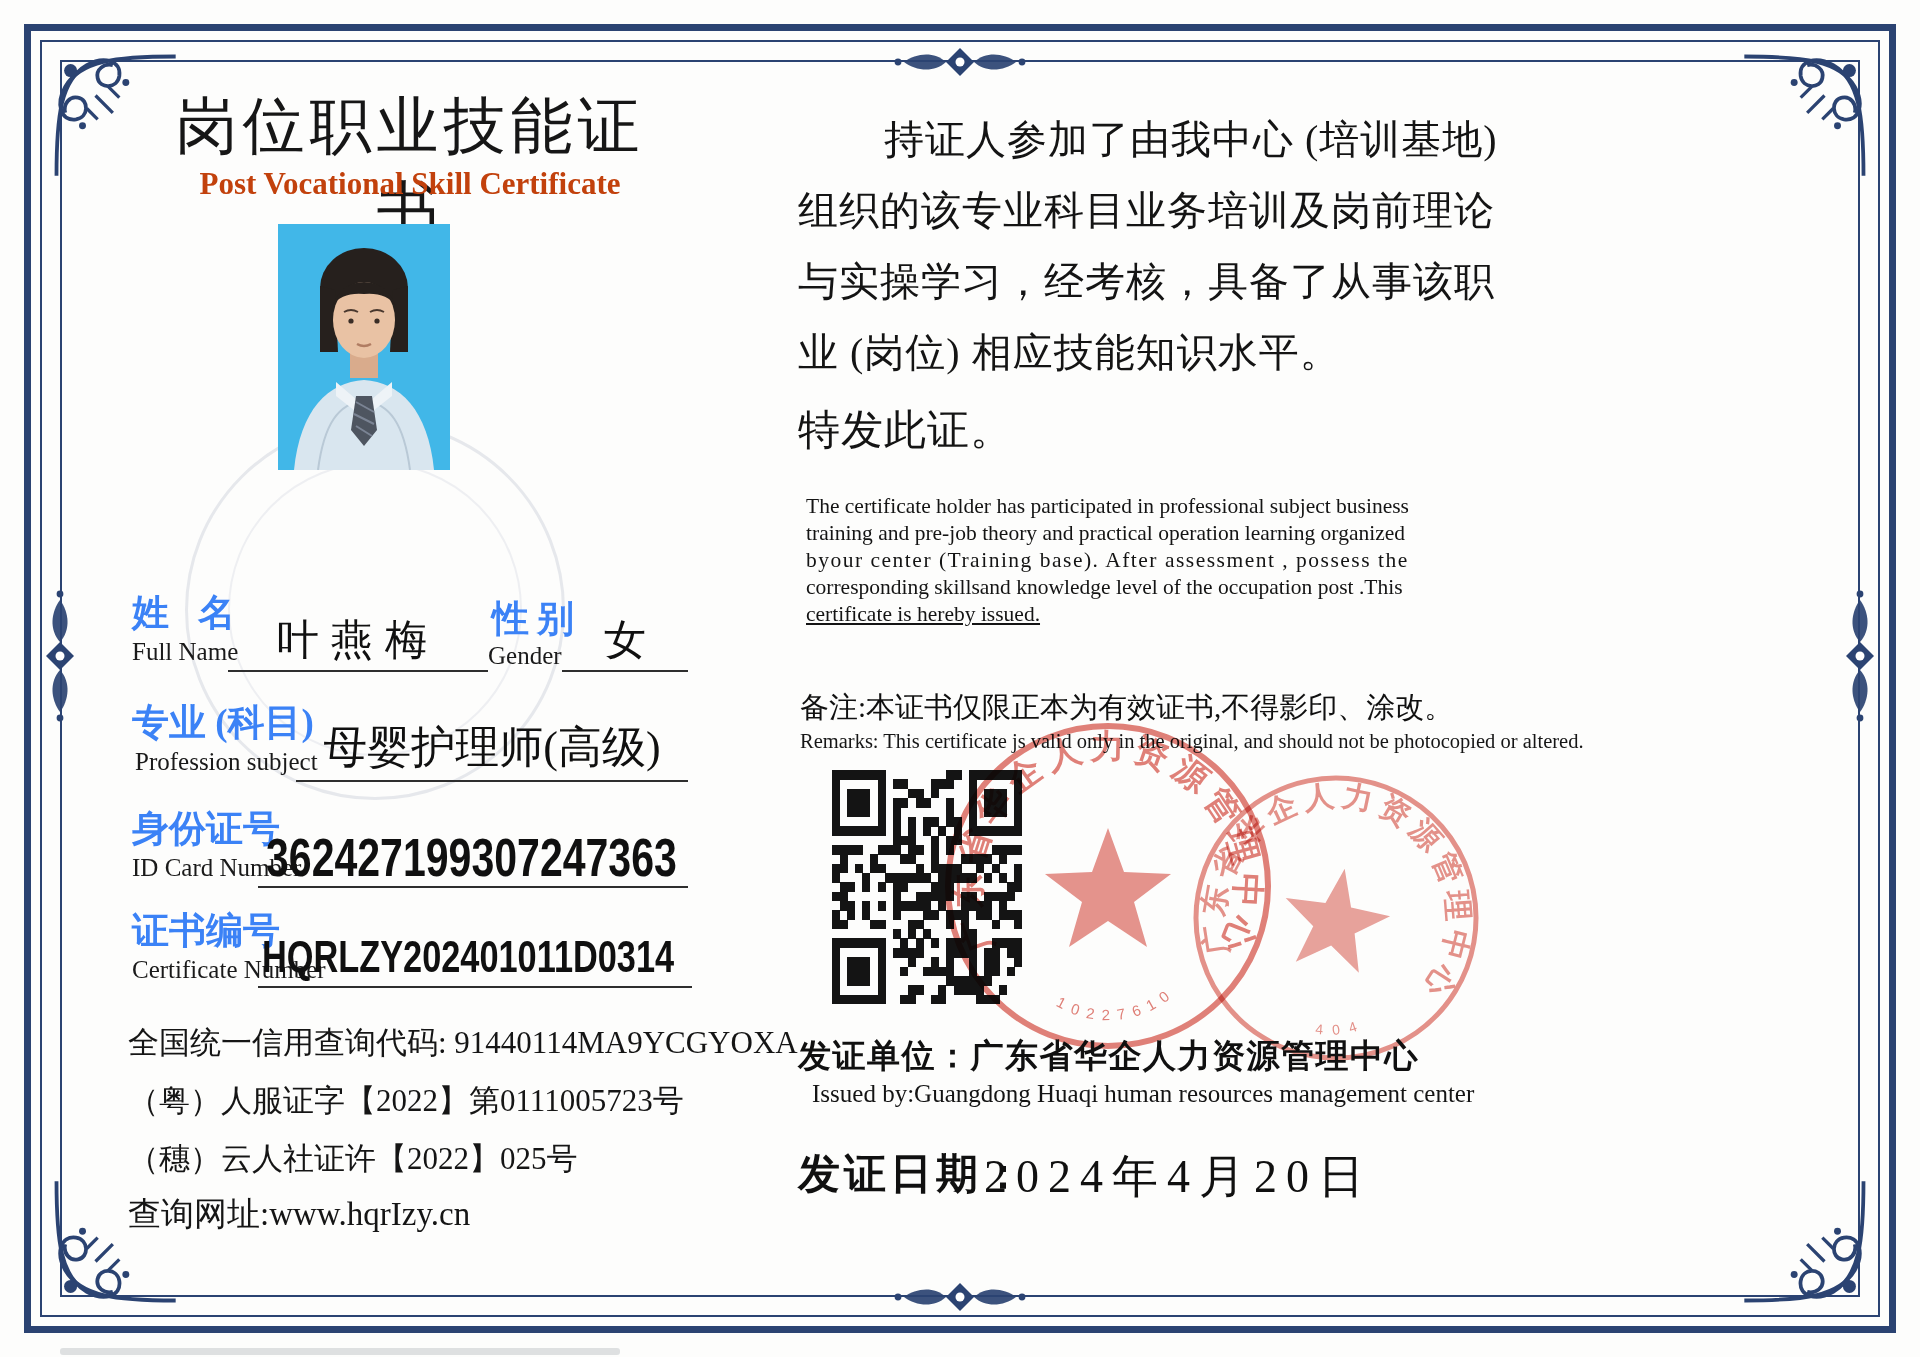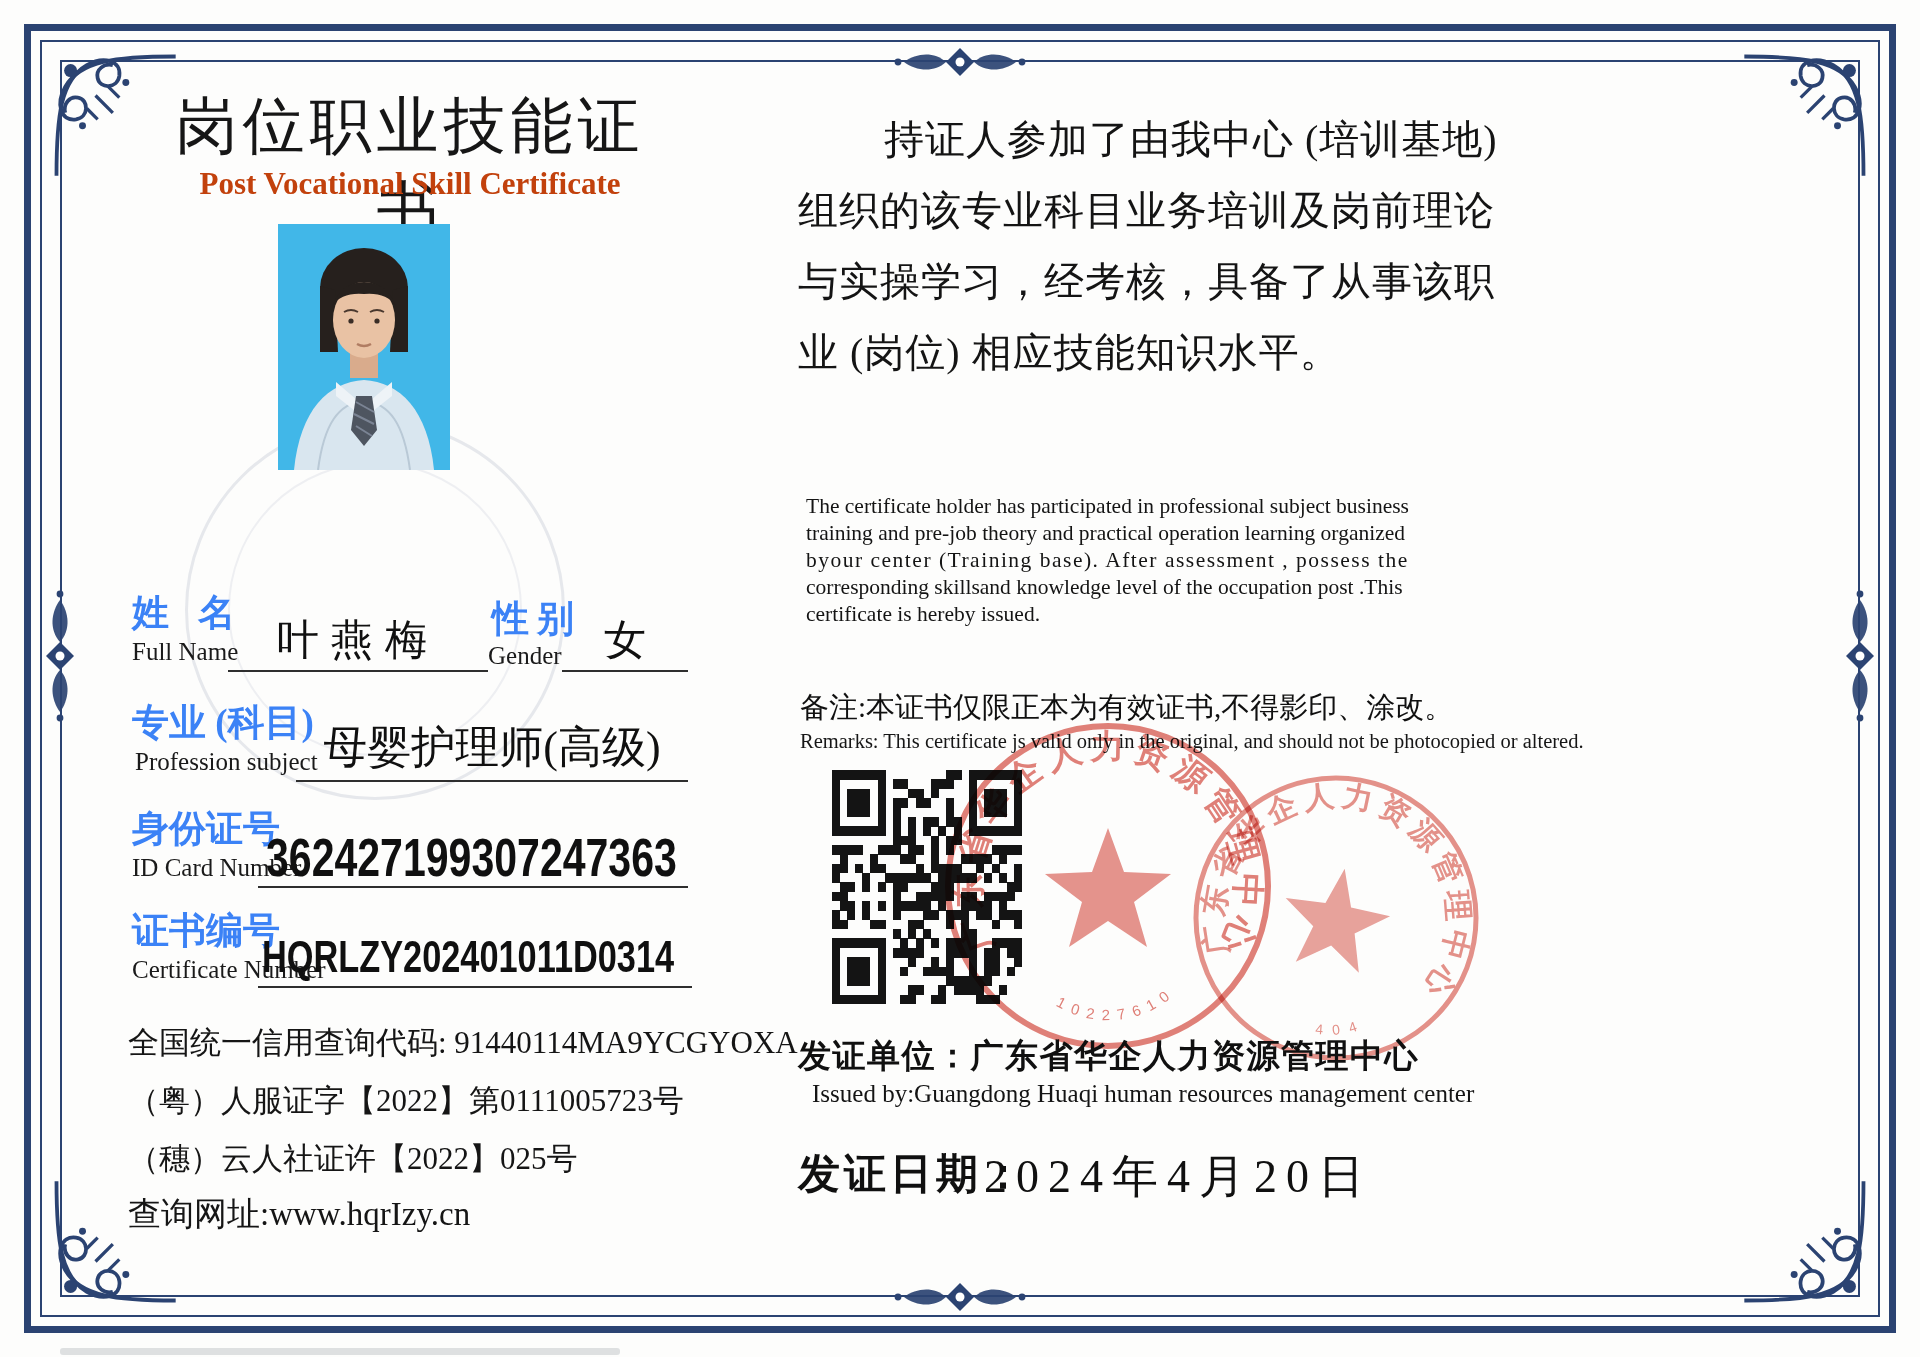--- a/index.html
+++ b/index.html
@@ -180,26 +180,27 @@
 
   <div class="foot-line" style="top:1022px;">全国统一信用查询代码:  91440114MA9YCGYOXA</div>
   <div class="foot-line" style="top:1080px;">（粤）人服证字【2022】第0111005723号</div>
   <div class="foot-line" style="top:1138px;">（穗）云人社证许【2022】025号</div>
   <div class="foot-line" style="top:1192px; font-size:33px;">查询网址:www.hqrIzy.cn</div>
 
   <div class="zh-line" style="left:798px; top:183px;">组织的该专业科目业务培训及岗前理论</div>
   <div class="zh-line" style="left:884px; top:112px;">持证人参加了由我中心 (培训基地)</div>
   <div class="zh-line" style="left:798px; top:254px;">与实操学习，经考核，具备了从事该职</div>
   <div class="zh-line" style="left:798px; top:325px;">业 (岗位) 相应技能知识水平。</div>
+  <div class="zh-line" style="left:798px; top:402px; font-size:42px;">特发此证。</div>
 
   <div class="en-line" style="top:494px;">The certificate holder has participated in professional subject business</div>
   <div class="en-line" style="top:521px;">training and pre-job theory and practical operation learning organized</div>
   <div class="en-line" style="top:548px; letter-spacing:1.5px;">byour center (Training base). After assessment , possess the</div>
   <div class="en-line" style="top:575px;">corresponding skillsand knowledge  level of the occupation post .This</div>
-  <div class="en-line" style="top:602px;">certificate is hereby issued.</div>
+  <div class="en-line" style="top:602px;text-decoration:underline;">certificate is hereby issued.</div>
 
   <div class="remark-zh">备注:本证书仅限正本为有效证书,不得影印、涂改。</div>
   <div class="remark-en">Remarks: This certificate js valid only in the original, and should not be photocopied or altered.</div>
 
   <div class="qr">
     <svg viewBox="0 0 25 25" preserveAspectRatio="none" shape-rendering="crispEdges">
         <rect x="0" y="0" width="1.04" height="1.04" fill="#141414"></rect>
         <rect x="1" y="0" width="1.04" height="1.04" fill="#141414"></rect>
         <rect x="2" y="0" width="1.04" height="1.04" fill="#141414"></rect>
         <rect x="3" y="0" width="1.04" height="1.04" fill="#141414"></rect>

